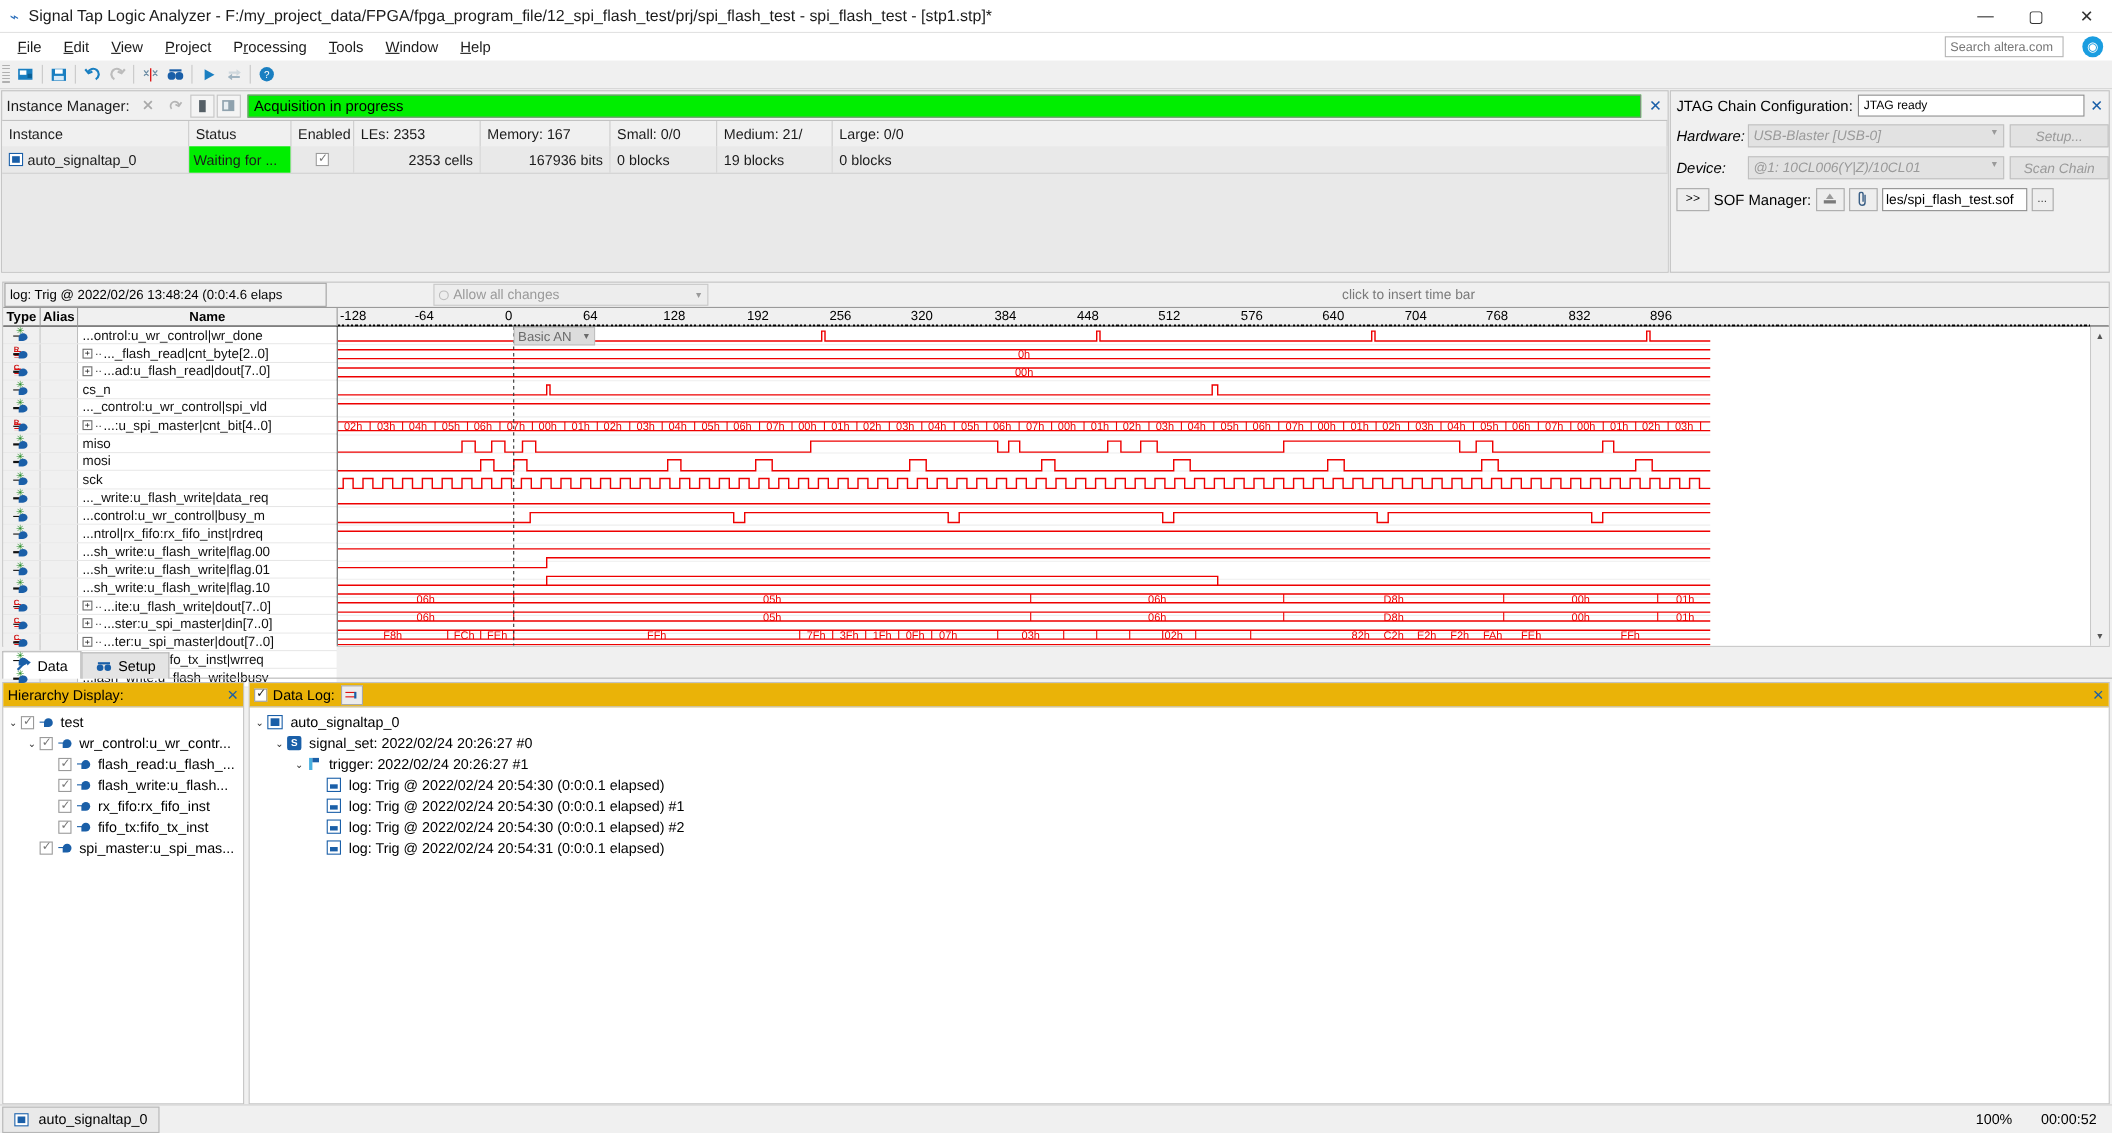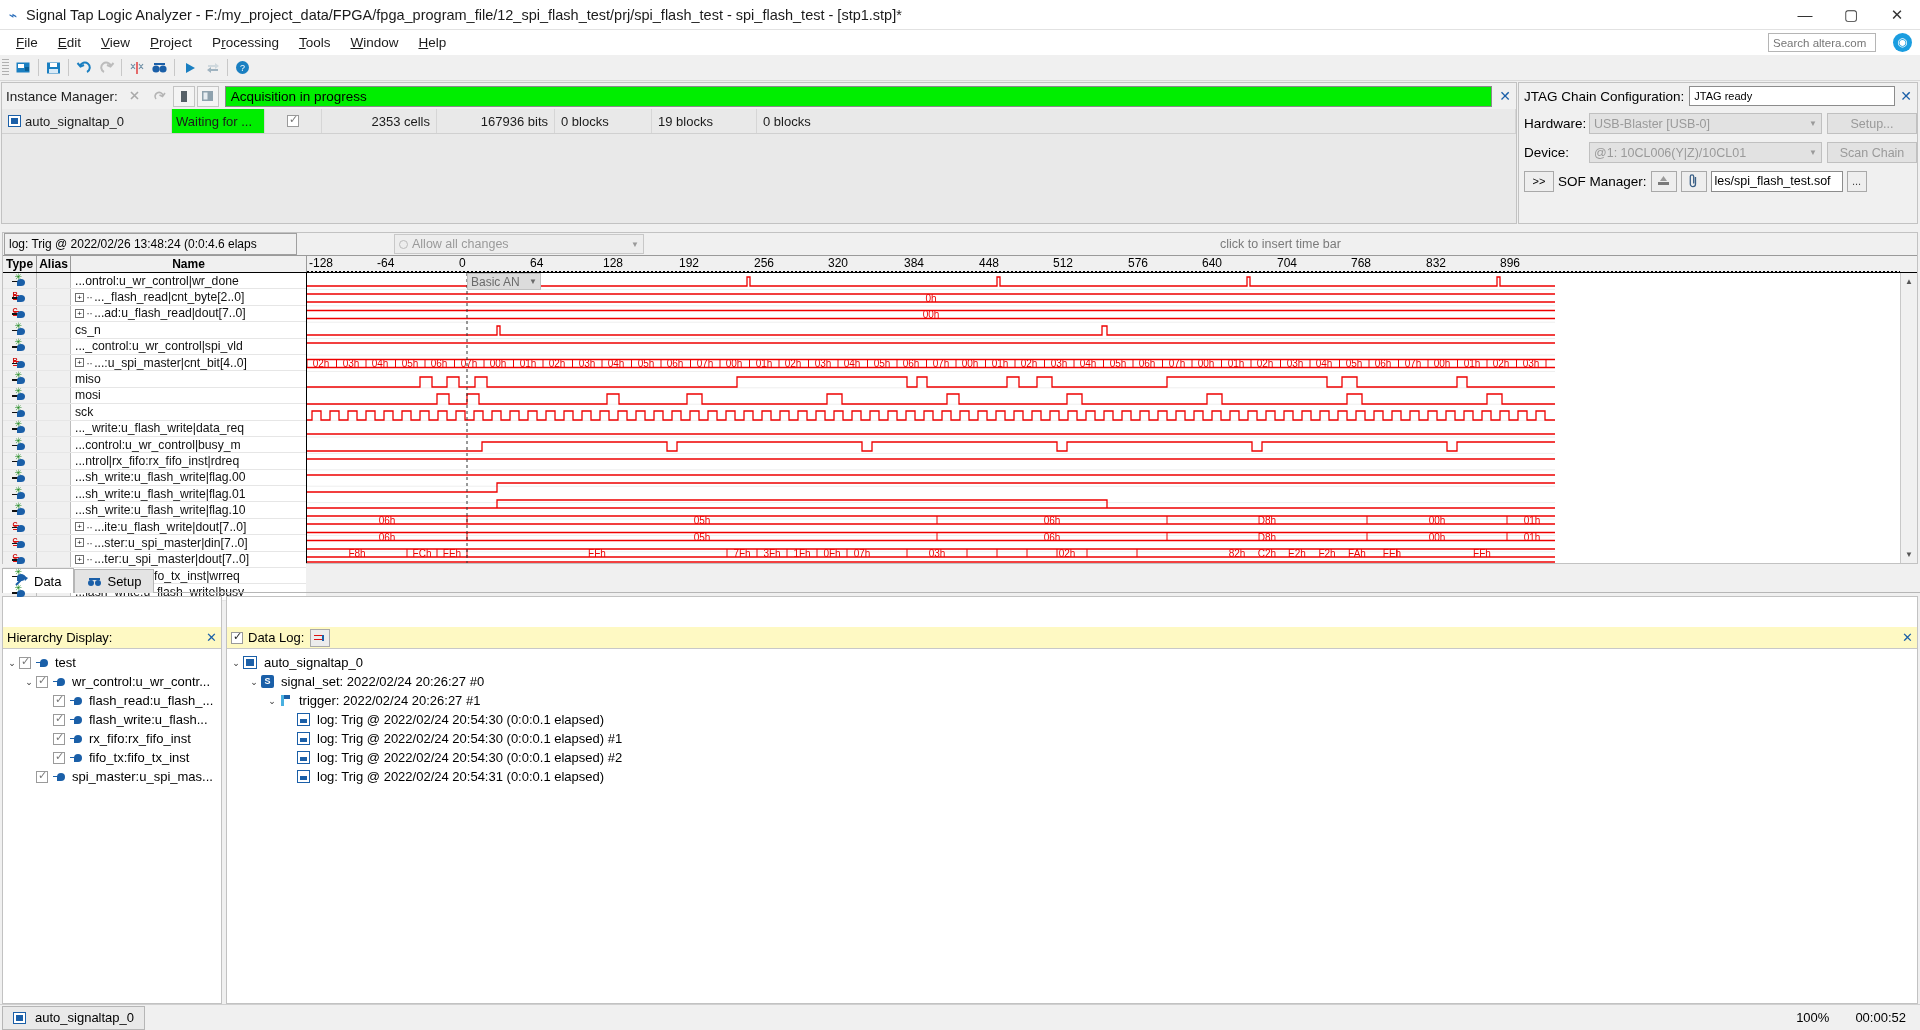--- a/index.html
+++ b/index.html
@@ -83,24 +83,24 @@
   .chk.on:after { content:"✓"; position:absolute; left:1px; top:-3px; font-size:11px; color:#777; }
   .chk.on.dark:after { color:#222; }
 
   
   .jtag { width:400px; border:1px solid #c2c2c2; background:#f0f0f0; margin:1px 1px 0 1px; }
   .jtag-head { height:26px; display:flex; align-items:center; padding-left:5px; }
   .jtag-head .lbl { font-size:13.5px; }
   .jtag-ready { flex:1; height:20px; margin-left:5px; background:#fff; border:1px solid #8c8c8c;
                 font-size:11px; padding:1px 4px; line-height:17px; }
   .jtag-x { width:22px; text-align:center; color:#1a5fa8; font-size:14px; }
-  .jtag-row { height:29px; display:flex; align-items:center; padding-left:5px; gap:5px; }
+  .jtag-row { height:29px; display:flex; align-items:center; padding-left:5px; gap:5px;font-style:italic; }
   .jtag-row .lbl { width:60px; font-size:13.5px; }
   .combo { flex:1; height:21px; background:#e2e2e2; border:1px solid #c0c0c0; color:#9a9a9a;
-           font-size:12.5px; padding:2px 4px; display:flex; align-items:center; overflow:hidden;
+           font-size:12.5px; padding:2px 4px; display:flex; align-items:flex-start; overflow:hidden;
            white-space:nowrap; }
   .combo .arrow { margin-left:auto; font-size:8px; color:#9a9a9a; }
   .gbtn { width:90px; height:21px; background:#e2e2e2; border:1px solid #c0c0c0; color:#9a9a9a;
           font-size:12.5px; display:flex; align-items:center; justify-content:center; }
   .sof-row { height:28px; display:flex; align-items:center; padding-left:5px; gap:4px; }
   .sq { width:26px; height:21px; border:1px solid #a9a9a9; background:#eee;
         display:flex; align-items:center; justify-content:center; font-size:11px; }
   .sof-field { width:132px; height:21px; border:1px solid #8c8c8c; background:#fff; font-size:12.5px;
                padding:2px 3px; overflow:hidden; white-space:nowrap; }
 
@@ -161,22 +161,22 @@
   
   .tabs { display:flex; height:25px; margin:4px 0 0 2px; align-items:flex-end; flex:none; }
   .tab { height:24px; border:1px solid #b6b6b6; border-bottom:none; padding:0 12px;
          display:flex; align-items:center; gap:5px; font-size:13px; background:#e4e4e4; }
   .tab.active { background:#fff; height:25px; }
   .tabline { flex:1; border-bottom:1px solid #b6b6b6; height:0; }
 
   
   .bottom { display:flex; flex:1; gap:4px; padding:3px 2px 0 2px; min-height:0; }
   .pane { border:1px solid #c2c2c2; background:#fff; display:flex; flex-direction:column; }
-  .pane-head { height:22px; background:#fef9c3; border-bottom:1px solid #c8c8c8;
-               display:flex; align-items:center; padding:0 4px; font-size:13px; flex:none;margin-top:30px; }
+  .pane-head { height:22px; background:#eab308; border-bottom:1px solid #c8c8c8;
+               display:flex; align-items:center; padding:0 4px; font-size:13px; flex:none; }
   .pane-head .x { margin-left:auto; color:#1a5fa8; font-size:13px; }
   .hier { width:220px; }
   .dlog { flex:1; }
   .tree { padding:4px 0 0 2px; font-size:13px; overflow:hidden; }
   .tnode { display:flex; align-items:center; height:19px; white-space:nowrap; }
   .caret { width:14px; text-align:center; font-size:9px; color:#333; }
   .caret.empty { color:transparent; }
   .tlabel { margin-left:3px; }
   .pin { display:inline-block; width:14px; height:10px; position:relative; margin-right:2px; }
   .pin:before { content:""; position:absolute; left:4px; top:1px; width:8px; height:8px;
@@ -334,20 +334,30 @@
         <div class="im-btn framed">
           <svg width="14" height="13" viewBox="0 0 14 13">
               <rect x="1" y="1" width="11" height="10" fill="#8fa2ae"></rect>
               <rect x="2.5" y="2.5" width="4" height="7" fill="#e8eef2"></rect>
             </svg>
         </div>
         <div class="im-status">Acquisition in progress</div>
         <div class="im-close">✕</div>
       </div>
 
+      <div class="im-cols">
+        <div class="im-col" style="width:170px">Instance</div>
+        <div class="im-col" style="width:93px">Status</div>
+        <div class="im-col" style="width:57px">Enabled</div>
+        <div class="im-col" style="width:115px">LEs: 2353</div>
+        <div class="im-col" style="width:118px">Memory: 167</div>
+        <div class="im-col" style="width:97px">Small: 0/0</div>
+        <div class="im-col" style="width:105px">Medium: 21/</div>
+        <div class="im-col" style="flex:1">Large: 0/0</div>
+      </div>
 
       <div class="im-row">
         <div class="im-cell" style="width:170px">
           <span class="sig-glyph"></span>
           <span>auto_signaltap_0</span>
         </div>
         <div class="im-cell" style="width:93px;padding:0;">
           <span class="status-green" style="width:100%;height:100%;display:flex;align-items:center;padding-left:4px;">Waiting for ...</span>
         </div>
         <div class="im-cell" style="width:57px;justify-content:center">

